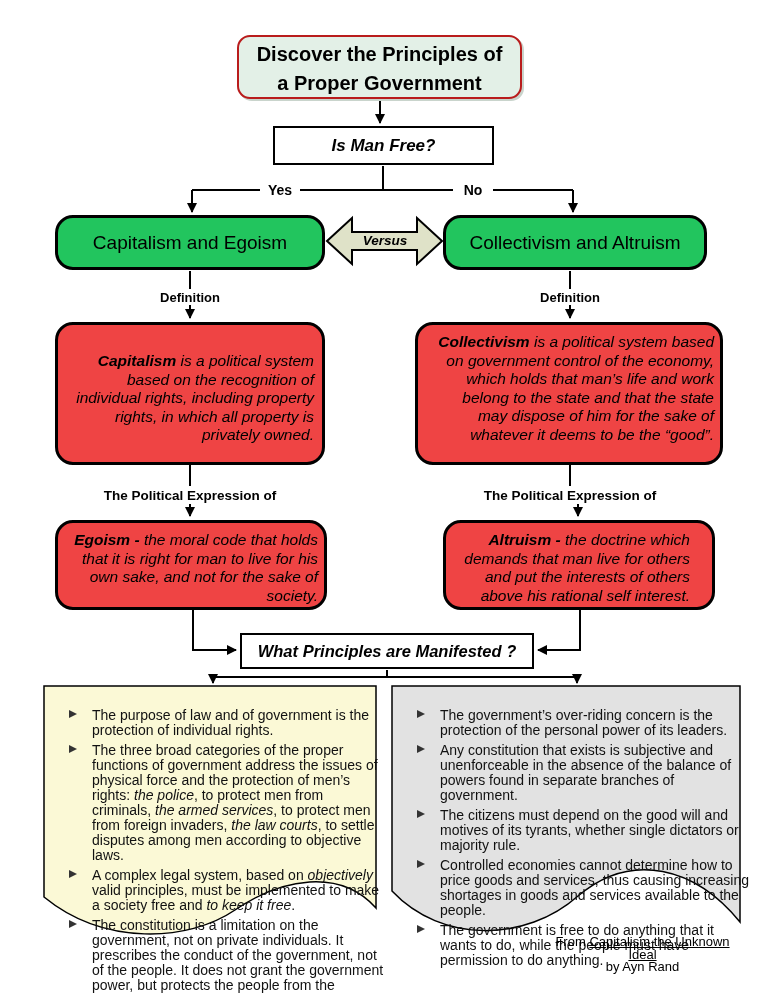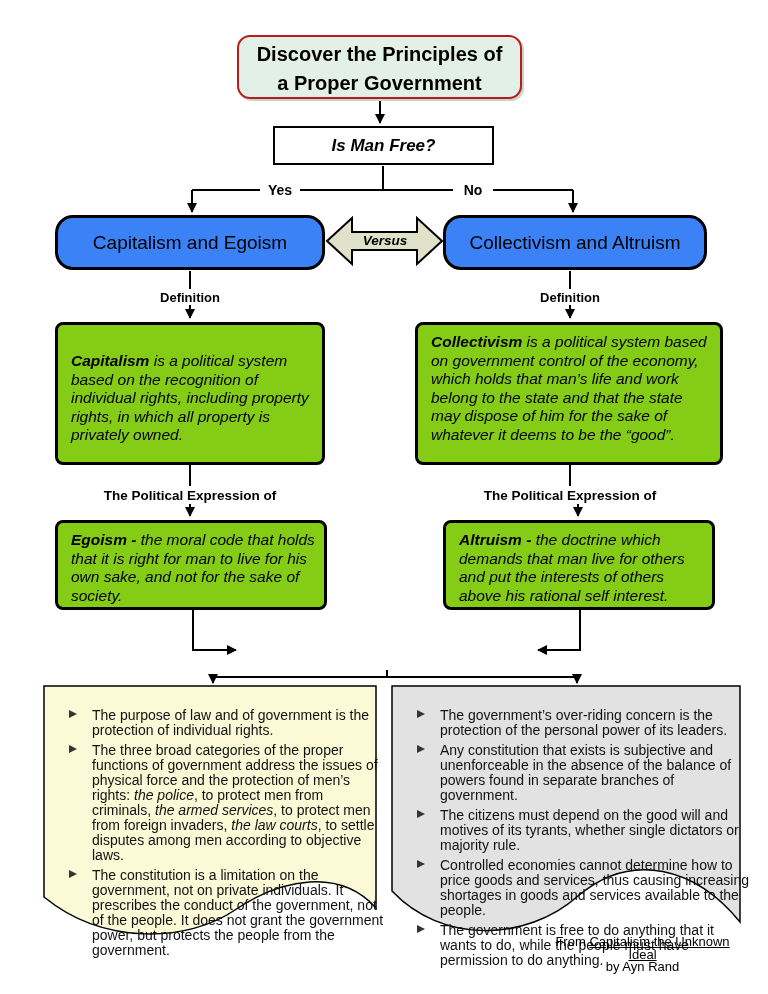--- a/index.html
+++ b/index.html
@@ -19,29 +19,29 @@
     text-align:center;font-weight:bold;font-size:20px;line-height:29px;
     padding-top:3px;box-shadow:2px 2px 0 #c9d4cc;
   }
   .question-box{
     left:273px;top:126px;width:221px;height:39px;
     background:#fff;border:2px solid #000;
     text-align:center;font-weight:bold;font-style:italic;font-size:17px;line-height:35px;
   }
   .branch-label{background:#fff;font-weight:bold;font-size:14px;padding:0 4px;text-align:center;}
   .side-box{
-    top:215px;height:55px;background:#3b82f6;border:3px solid #000;border-radius:18px;
+    top:215px;height:55px;background:#22c55e;border:3px solid #000;border-radius:18px;
     text-align:center;font-size:19px;line-height:49px;
   }
   .versus-label{left:340px;top:232px;width:90px;text-align:center;
     font-weight:bold;font-style:italic;font-size:13.5px;line-height:18px;}
   .small-label{font-weight:bold;font-size:13px;text-align:center;line-height:15px;}
   .def-box{
-    background:#84cc16;border:3px solid #000;border-radius:8px;
-    font-style:italic;font-size:15.5px;line-height:18.5px;
+    background:#ef4444;border:3px solid #000;border-radius:18px;
+    font-style:italic;font-size:15.5px;line-height:18.5px;text-align:right;
   }
   .manifested-box{
     left:240px;top:633px;width:294px;height:36px;
     background:#fff;border:2px solid #000;
     text-align:center;font-weight:bold;font-style:italic;font-size:16.5px;line-height:32px;
   }
   .bullets{
     list-style:none;margin:14px;padding:4px 4px 0 0;font-size:14px;line-height:15px;color:#111;
   }
   .bullets li{position:relative;padding-left:34px;margin-bottom:5px;}
@@ -111,24 +111,26 @@
 
   <div class="abs def-box" style="left:55px;top:322px;width:270px;height:143px;padding:27px 8px 0 13px;"><span class="b">Capitalism</span><span> is a political system based on the recognition of individual rights, including property rights, in which all property is privately owned.</span></div>
   <div class="abs def-box" style="left:415px;top:322px;width:308px;height:143px;padding:8px 6px 0 13px;"><span class="b">Collectivism</span><span> is a political system based on government control of the economy, which holds that man’s life and work belong to the state and that the state may dispose of him for the sake of whatever it deems to be the “good”.</span></div>
 
   <div class="abs small-label" style="left:90px;top:488px;width:200px;font-size:13.5px;">The Political Expression of</div>
   <div class="abs small-label" style="left:470px;top:488px;width:200px;font-size:13.5px;">The Political Expression of</div>
 
   <div class="abs def-box" style="left:55px;top:520px;width:272px;height:90px;padding:8px 6px 0 13px;"><span class="b">Egoism - </span><span>the moral code that holds that it is right for man to live for his own sake, and not for the sake of society.</span></div>
   <div class="abs def-box" style="left:443px;top:520px;width:272px;height:90px;padding:8px 22px 0 13px;"><span class="b">Altruism - </span><span>the doctrine which demands that man live for others and put the interests of others above his rational self interest.</span></div>
 
+  <div class="abs manifested-box">What Principles are Manifested ?</div>
 
   <ul class="abs bullets" style="left:44px;top:690px;width:332px;">
       <li><span>The purpose of law and of government is the protection of individual rights.</span></li>
       <li><span>The three broad categories of the proper functions of government address the issues of physical force and the protection of men’s rights: </span><span class="i">the police</span><span>, to protect men from criminals, </span><span class="i">the armed services</span><span>, to protect men from foreign invaders, </span><span class="i">the law courts</span><span>, to settle disputes among men according to objective laws.</span></li>
+      <li><span>A complex legal system, based on </span><span class="i">objectively</span><span> valid principles, must be implemented to make a society free and </span><span class="i">to keep it free</span><span>.</span></li>
       <li><span>The constitution is a limitation on the government, not on private individuals. It prescribes the conduct of the government, not of the people. It does not grant the government power, but protects the people from the government.</span></li>
     </ul>
   <ul class="abs bullets" style="left:392px;top:690px;width:348px;">
       <li><span>The government’s over-riding concern is the protection of the personal power of its leaders.</span></li>
       <li><span>Any constitution that exists is subjective and unenforceable in the absence of the balance of powers found in separate branches of government.</span></li>
       <li><span>The citizens must depend on the good will and motives of its tyrants, whether single dictators or majority rule.</span></li>
       <li><span>Controlled economies cannot determine how to price goods and services, thus causing increasing shortages in goods and services available to the people.</span></li>
       <li><span>The government is free to do anything that it wants to do, while the people must have permission to do anything.</span></li>
     </ul>
 

